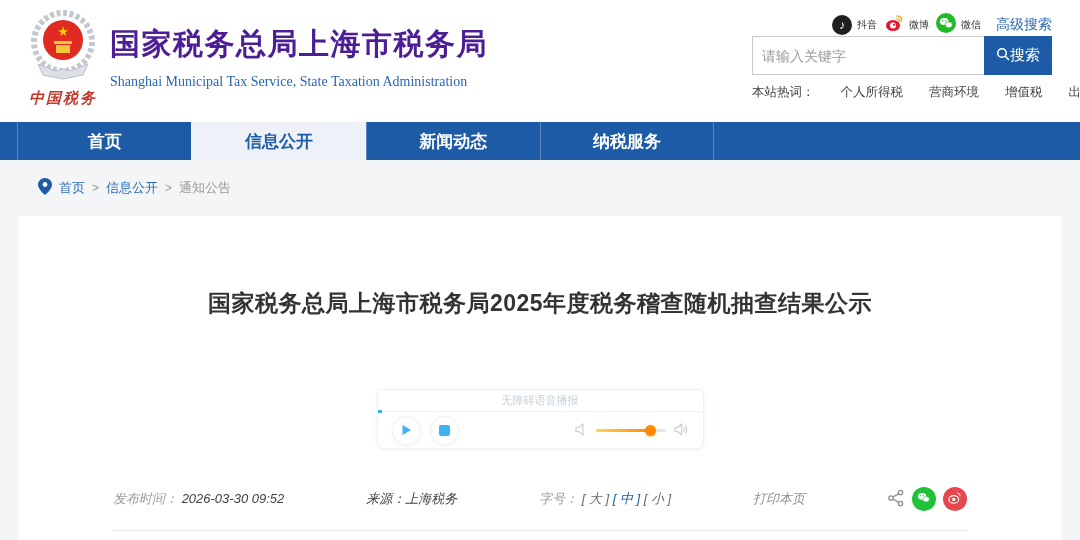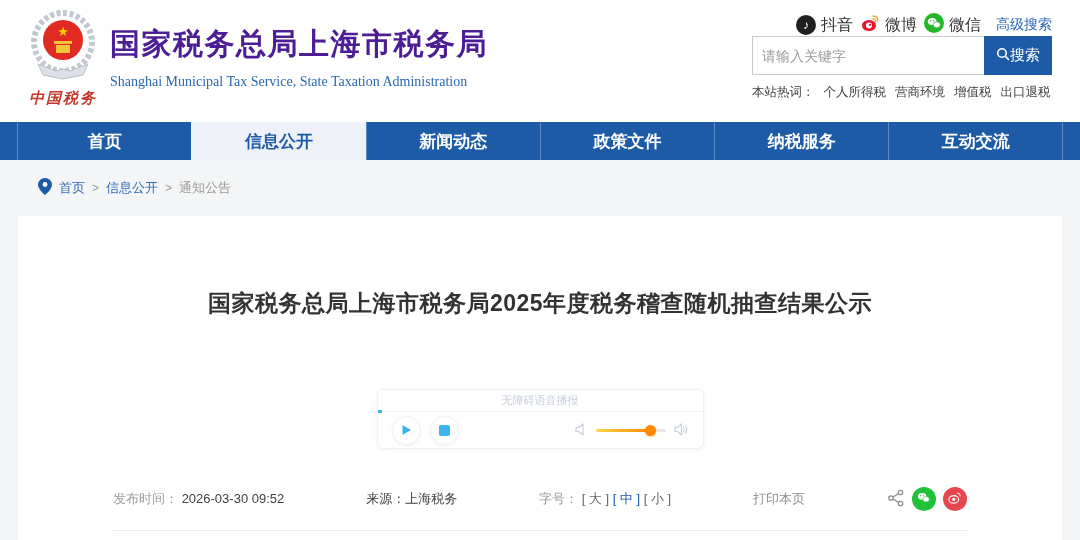--- a/index.html
+++ b/index.html
@@ -12,30 +12,30 @@
   .logo-caption { margin-top:1px; color:#c0392b; font-weight:bold; font-style:italic;
     font-size:15px; letter-spacing:2px; font-family:"Liberation Serif",serif; }
   .title-wrap { position:absolute; left:110px; top:24px; }
   .site-title { color:#4c1d95; font-size:30px; font-weight:bold; letter-spacing:1.5px; }
   .site-subtitle { margin-top:9px; color:#2a67b1; font-size:14px;
     font-family:"Liberation Serif",serif; }
 
   .header-right { position:absolute; right:28px; top:14px; width:300px; }
   .social-row { display:flex; align-items:center; justify-content:flex-end; gap:7px; height:22px; }
   .social-item { display:flex; align-items:center; gap:5px; cursor:pointer; }
-  .social-label { font-size:16px; color:#333; }
+  .social-label { font-size:10px; color:#333; }
   .adv-search { font-size:14px; color:#2a67b1; margin-left:8px; cursor:pointer; }
   .search-row { display:flex; height:39px; }
   .search-input { flex:1; width:222px; border:1px solid #c9c9c9; border-right:none;
     padding:0 9px; font-size:14px; color:#333; outline:none; }
   .search-input::placeholder { color:#9a9a9a; }
   .search-btn { width:68px; background:#1d5ba6; color:#fff; border:none; font-size:15px;
     display:flex; align-items:center; justify-content:center; gap:0; cursor:pointer; }
   .hotwords-row { margin-top:9px; font-size:12.5px; color:#3f3f3f; white-space:nowrap;
-    display:flex; gap:9px;align-items:center; }
+    display:flex; gap:26px;align-items:center; }
   .hotword { cursor:pointer; }
 
   
   .nav { height:38px; background:#1d5ba6; display:flex; padding-left:17px; }
   .nav-item { width:174.3px; display:flex; align-items:center; justify-content:center;
     color:#fff; font-size:17px; font-weight:bold; border-left:1px solid rgba(255,255,255,.28);
     cursor:pointer; }
   .nav-item:last-child { border-right:1px solid rgba(255,255,255,.28); }
   .nav-item.active { background:#eef1f8; color:#1d5ba6; }
 
@@ -68,21 +68,21 @@
   .vol-spacer { flex:1; }
   .vol-track { position:relative; width:70px; height:3px; background:#e4e7ec;
     border-radius:2px; margin:0 8px; cursor:pointer; }
   .vol-fill { position:absolute; left:0; top:0; height:3px; width:78%;
     background:linear-gradient(90deg,#ffd34d,#ff8a00); border-radius:2px; }
   .vol-knob { position:absolute; top:-4px; left:calc(78% - 5px); width:11px; height:11px;
     background:#ff8a00; border-radius:50%; box-shadow:0 1px 2px rgba(255,138,0,.4); }
 
   
   .meta-row { display:flex; align-items:center; justify-content:space-between;
-    margin-top:38px; padding:0 95px; font-size:13px; }
+    margin-top:38px; padding:0 95px; font-size:13px;font-style:italic; }
   .meta-label { color:#999; }
   .meta-value { color:#404040; }
   .fs-opt { color:#666; cursor:pointer; }
   .fs-opt.active { color:#1d5ba6; }
   .print-link { color:#8f8f8f; cursor:pointer; }
   .share-group { display:flex; align-items:center; gap:7px; }
   .share-circle { width:24px; height:24px; border-radius:50%; display:flex;
     align-items:center; justify-content:center; cursor:pointer; }
   .share-circle.green { background:#21c23a; }
   .share-circle.red { background:#e6464d; }
@@ -168,23 +168,21 @@
       <span class="hotword">增值税</span>
       <span class="hotword">出口退税</span>
     </div>
   </div>
 </div>
 
 <div class="nav">
   <div class="nav-item">首页</div>
   <div class="nav-item active">信息公开</div>
   <div class="nav-item">新闻动态</div>
-  <div class="nav-item">政策文件</div>
   <div class="nav-item">纳税服务</div>
-  <div class="nav-item">互动交流</div>
 </div>
 
 <div class="page-bg">
 
   <div class="breadcrumb">
     <span>
       <svg width="14" height="17" viewBox="0 0 14 17">
         <path d="M7 0 C3.1 0 0 3 0 6.7 C0 11.4 7 17 7 17 S14 11.4 14 6.7 C14 3 10.9 0 7 0 Z" fill="#1d5ba6"></path>
         <circle cx="7" cy="6.5" r="2.4" fill="#fff"></circle>
       </svg>

